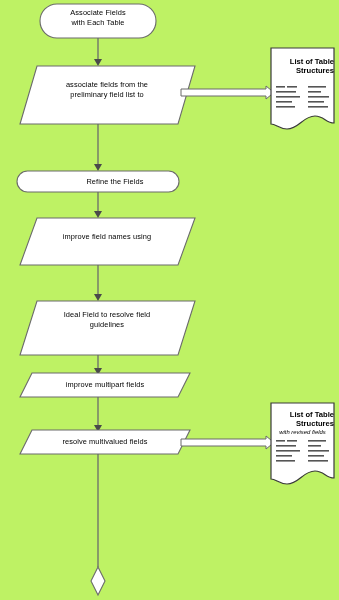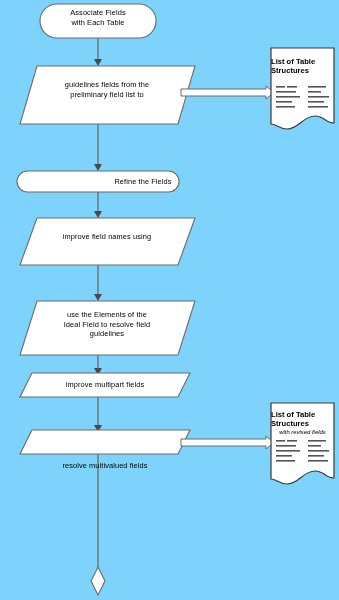--- a/index.html
+++ b/index.html
@@ -7,21 +7,21 @@
     padding: 0;
     background: #ffffff;
   }
   body {
     font-family: "Liberation Sans", sans-serif;
   }
   #canvas {
     position: relative;
     width: 339px;
     height: 600px;
-    background: #7dd3fc;
+    background: #bef264;
     overflow: hidden;
   }
   #flow-svg {
     position: absolute;
     left: 0;
     top: 0;
     width: 339px;
     height: 600px;
   }
   .node-label {
@@ -31,21 +31,21 @@
     font-size: 7.4px;
     line-height: 9.6px;
     letter-spacing: 0.1px;
     pointer-events: none;
   }
   .terminator-label {
     font-size: 7.4px;
   }
   .doc-title {
     position: absolute;
-    text-align: left;
+    text-align: right;
     font-weight: bold;
     font-size: 7.6px;
     line-height: 9.4px;
     color: #000000;
   }
   .doc-sub {
     position: absolute;
     text-align: center;
     font-style: italic;
     font-size: 5.9px;
@@ -145,43 +145,42 @@
       </g>
     </g>
   </svg>
 
   <div class="node-label terminator-label" style="left:40px; top:8px; width:116px;">
     <div>Associate Fields</div>
     <div>with Each Table</div>
   </div>
 
   <div class="node-label" style="left:22px; top:80px; width:170px;">
-    <div>guidelines fields from the</div>
+    <div>associate fields from the</div>
     <div>preliminary field list to</div>
   </div>
 
-  <div class="node-label terminator-label" style="left:17px; top:177px; width:196px;margin-left:28px;">
+  <div class="node-label terminator-label" style="left:17px; top:177px; width:196px;">
     <div>Refine the Fields</div>
   </div>
 
   <div class="node-label" style="left:22px; top:232px; width:170px;">
     <div>improve field names using</div>
   </div>
 
   <div class="node-label" style="left:22px; top:310px; width:170px;">
-    <div>use the Elements of the</div>
     <div>Ideal Field to resolve field</div>
     <div>guidelines</div>
   </div>
 
   <div class="node-label" style="left:22px; top:380px; width:166px;">
     <div>improve multipart fields</div>
   </div>
 
-  <div class="node-label" style="left:22px; top:437px; width:166px;margin-top:24px;">
+  <div class="node-label" style="left:22px; top:437px; width:166px;">
     <div>resolve multivalued fields</div>
   </div>
 
   <div class="doc-title" style="left:271px; top:57px; width:63px;">
     <div>List of Table</div>
     <div>Structures</div>
   </div>
 
   <div class="doc-title" style="left:271px; top:410px; width:63px;">
     <div>List of Table</div>

